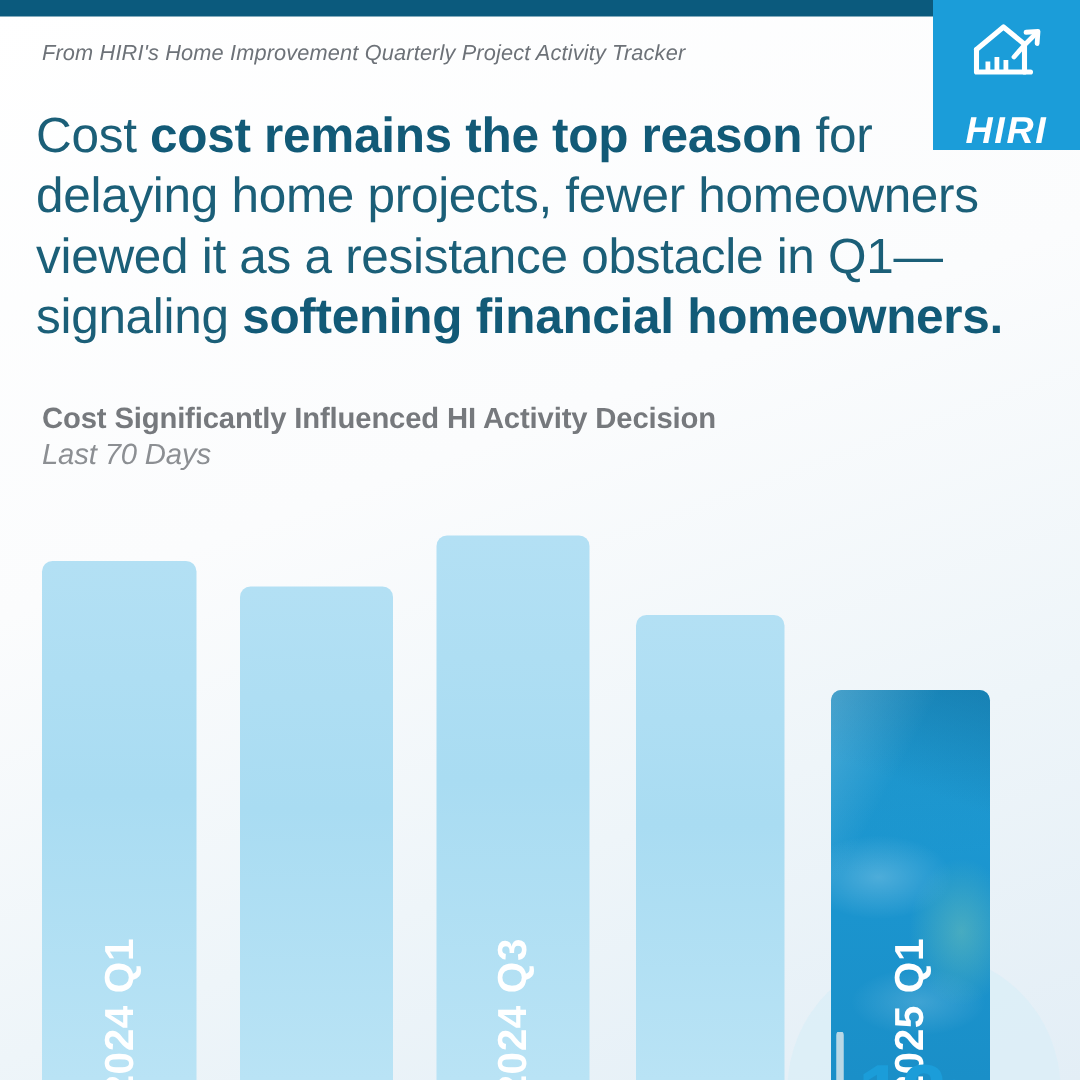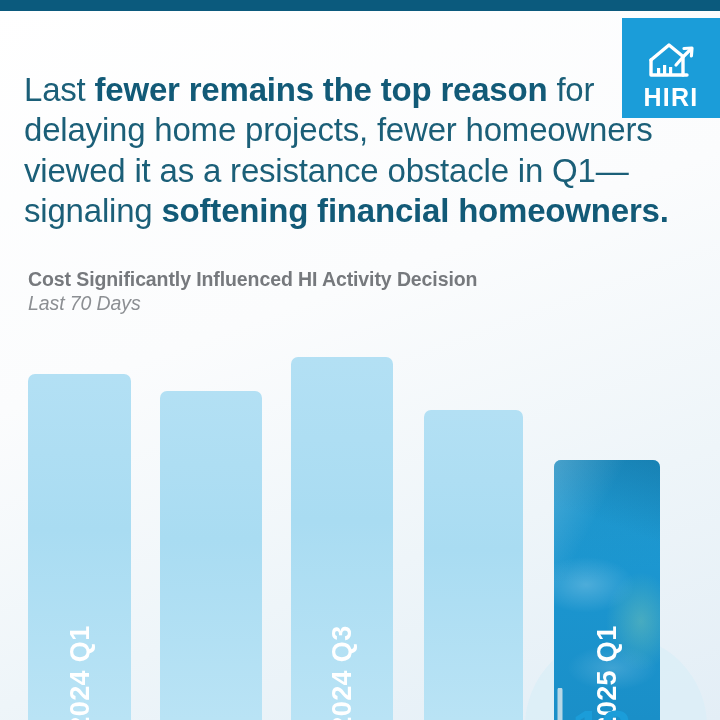--- a/index.html
+++ b/index.html
@@ -25,28 +25,29 @@
   .top-strip {
     position: absolute;
     left: 0; top: 0;
     width: 720px; height: 11px;
     background: #0b5a7d;
   }
 
   
   .logo-box {
     position: absolute;
-    left: 622px; top: 18px;
+    left: 622px; top: 0;
     width: 98px; height: 100px;
     background: #1b9dd9;
     z-index: 30;
     display: flex;
     flex-direction: column;
     align-items: center;
-    justify-content: center;
+    justify-content: space-between;
+    font-style: italic;
   }
   .logo-mark {
     margin-top: 14px;
     width: 52px; height: 40px;
     display: block;
   }
   .logo-word {
     margin-top: 4px;
     color: #ffffff;
     font-size: 25px;
@@ -187,22 +188,23 @@
       <path d="M38 15.5 L38 34" fill="none" stroke="#ffffff" stroke-width="3.4" stroke-linecap="round" stroke-linejoin="round"></path>
       <rect x="12" y="27" width="3.2" height="6" fill="#ffffff"></rect>
       <rect x="18" y="24" width="3.2" height="9" fill="#ffffff"></rect>
       <rect x="24" y="26" width="3.2" height="7" fill="#ffffff"></rect>
       <path d="M31 24 L38 16 L45 9" fill="none" stroke="#ffffff" stroke-width="3.2" stroke-linecap="round" stroke-linejoin="round"></path>
       <path d="M39 7.5 L47 7 L46.4 15" fill="none" stroke="#ffffff" stroke-width="3.2" stroke-linecap="round" stroke-linejoin="round"></path>
     </svg>
     <div class="logo-word">HIRI</div>
   </div>
 
-
-  <div class="headline" id="headline"><span>Last </span><b>fewer remains the top reason</b><span> for delaying home projects, fewer homeowners viewed it as a resistance obstacle in Q1—signaling </span><b>softening financial homeowners.</b></div>
+  <div class="kicker">From HIRI's Home Improvement Quarterly Project Activity Tracker</div>
+
+  <div class="headline" id="headline"><span>Cost </span><b>cost remains the top reason</b><span> for delaying home projects, fewer homeowners viewed it as a resistance obstacle in Q1—signaling </span><b>softening financial homeowners.</b></div>
 
   <div class="chart-title">
     <span>Cost Significantly Influenced HI Activity Decision</span>
     <span class="sub">Last 70 Days</span>
   </div>
 
   <div class="chart" id="chart">
     <div class="highlight-circle"></div>
 
     <svg class="down-arrow" viewBox="0 0 24 104" aria-hidden="true">

